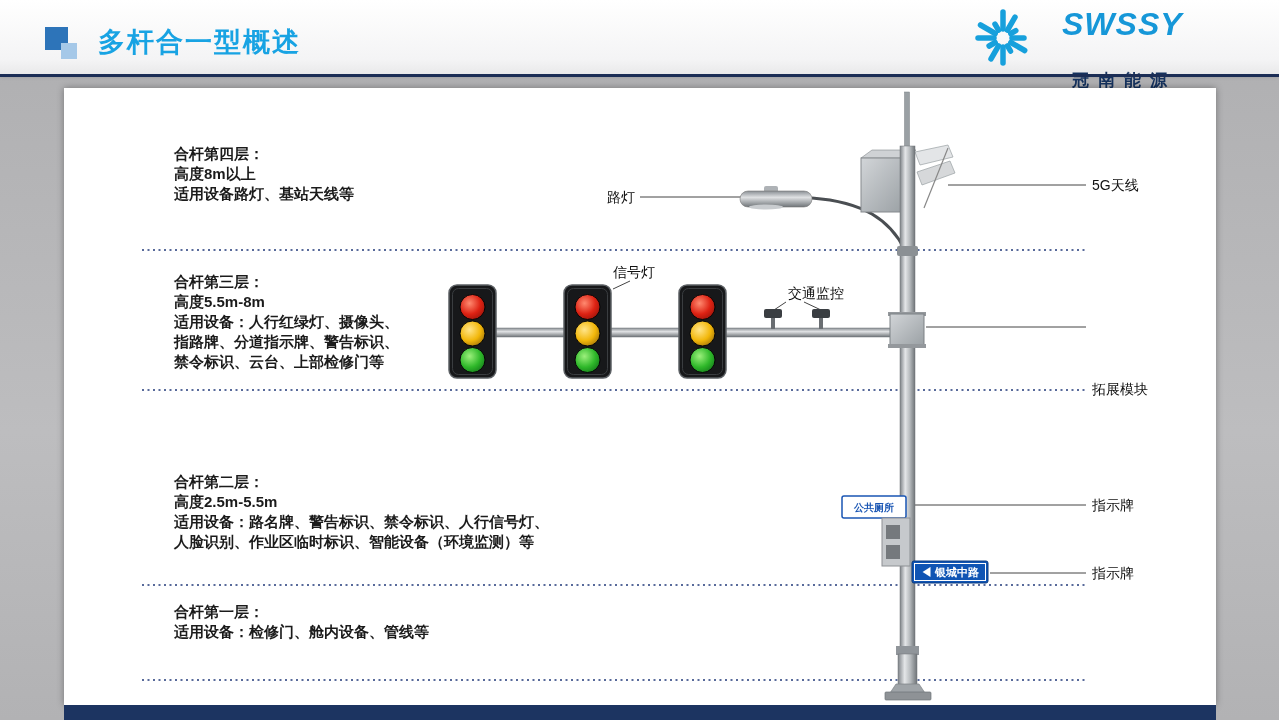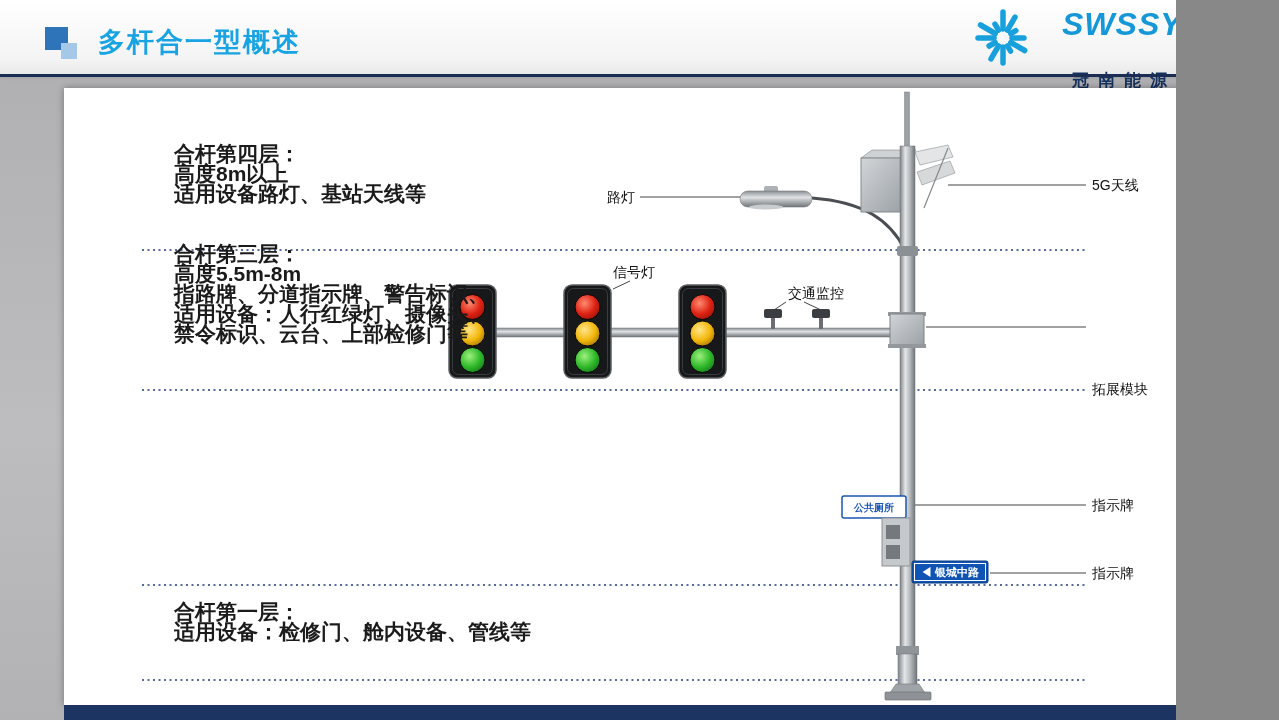--- a/index.html
+++ b/index.html
@@ -1,17 +1,17 @@
 <!DOCTYPE html>
 <html><head>
 <meta charset="utf-8">
 <style>
   * { margin:0; padding:0; box-sizing:border-box; }
   body { background:#888; font-family:"Liberation Sans", sans-serif; }
-  .slide { position:relative; width:1176px; height:720px; overflow:hidden;
+  .slide { position:relative; width:1279px; height:720px; overflow:hidden;
            background:linear-gradient(180deg,#aeaeb0 0%,#bdbdbf 60%,#b2b2b4 100%); }
 
   
   .header { position:absolute; left:0; top:0; width:1279px; height:74px;
             background:linear-gradient(180deg,#ffffff 0%,#f4f4f5 80%,#e9e9ea 100%);
             box-shadow:0 2px 4px rgba(0,0,0,.25); }
   .deco-sq1 { position:absolute; left:45px; top:27px; width:23px; height:23px; background:#2d74b9; }
   .deco-sq2 { position:absolute; left:61px; top:43px; width:16px; height:16px; background:#a5c8e8; }
   .page-title { position:absolute; left:98px; top:24px; font-size:27px; font-weight:bold;
                 color:#18a3e3; letter-spacing:2px; white-space:nowrap; }
@@ -22,21 +22,21 @@
               color:#15325e; letter-spacing:9px; white-space:nowrap;margin-top:20px; }
   .divider { position:absolute; left:0; top:74px; width:1279px; height:3px; background:#1b2d55; }
 
   
   .panel { position:absolute; left:64px; top:88px; width:1152px; height:617px; background:#ffffff;
            box-shadow:0 0 7px rgba(0,0,0,.35); }
   .bottom-bar { position:absolute; left:64px; top:705px; width:1152px; height:15px; background:#1c3461; }
 
   .diagram-svg { position:absolute; left:0; top:0; }
 
-  .layer-block { position:absolute; font-size:21px; font-weight:bold; color:#1b1b1b;
+  .layer-block { position:absolute; font-size:15px; font-weight:bold; color:#1b1b1b;
                  line-height:20px; white-space:nowrap; }
   .dlabel { position:absolute; font-size:14px; color:#111; white-space:nowrap; }
 </style>
 </head>
 <body>
 
 <div class="slide">
 
   <div class="header">
     <div class="deco-sq1"></div>
@@ -208,28 +208,34 @@
     <div class="dlabel" style="left:1028px; top:248px;margin-top:45px;">拓展模块</div>
     <div class="dlabel" style="left:1028px; top:409px;">指示牌</div>
     <div class="dlabel" style="left:1028px; top:477px;">指示牌</div>
 
     <div class="layer-block" style="left:110px; top:56px;">
       <div>合杆第四层：</div>
       <div>高度8m以上</div>
       <div>适用设备路灯、基站天线等</div>
     </div>
 
-    <div class="layer-block" style="left:110px; top:156px;">
+    <div class="layer-block" style="left:110px; top:184px;">
       <div>合杆第三层：</div>
       <div>高度5.5m-8m</div>
+      <div>适用设备：人行红绿灯、摄像头、</div>
       <div>指路牌、分道指示牌、警告标识、</div>
-      <div>适用设备：人行红绿灯、摄像头、</div>
       <div>禁令标识、云台、上部检修门等</div>
     </div>
 
+    <div class="layer-block" style="left:110px; top:384px;">
+      <div>合杆第二层：</div>
+      <div>高度2.5m-5.5m</div>
+      <div>适用设备：路名牌、警告标识、禁令标识、人行信号灯、</div>
+      <div>人脸识别、作业区临时标识、智能设备（环境监测）等</div>
+    </div>
 
     <div class="layer-block" style="left:110px; top:516px;font-family:Liberation Mono, monospace;">
       <div>合杆第一层：</div>
       <div>适用设备：检修门、舱内设备、管线等</div>
     </div>
   </div>
 
   <div class="bottom-bar"></div>
 </div>
 

